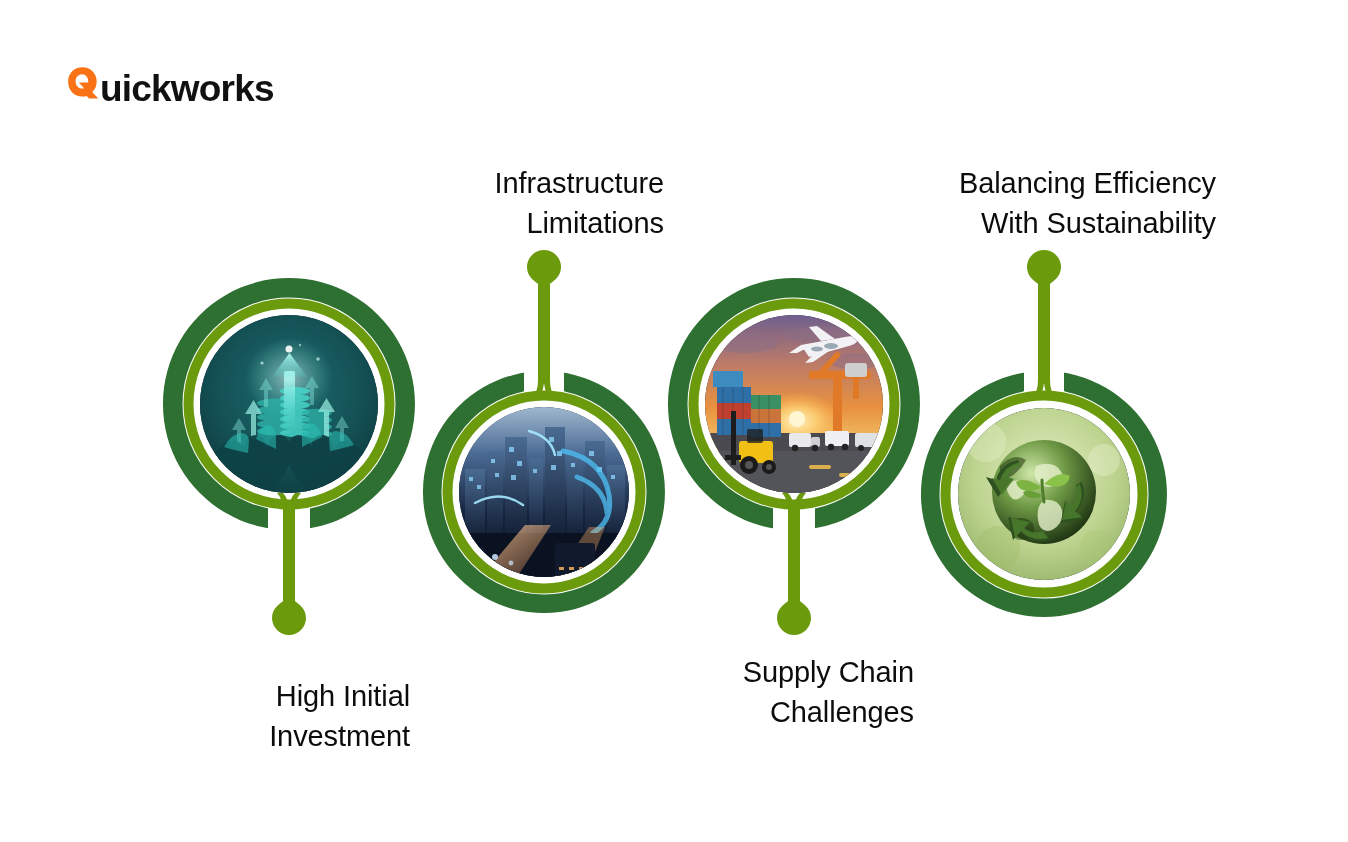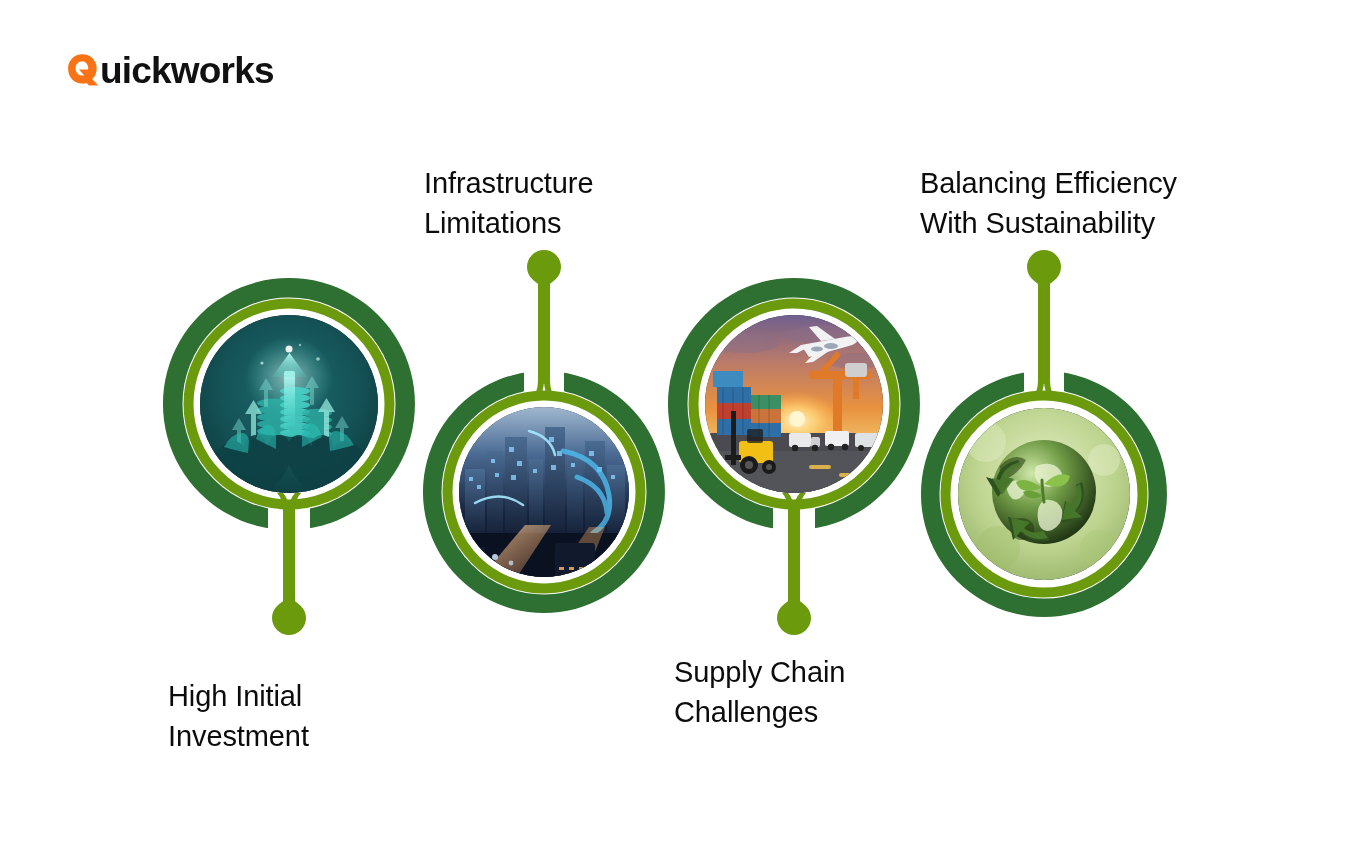--- a/index.html
+++ b/index.html
@@ -13,23 +13,23 @@
     position: relative;
     overflow: hidden;
     font-family: "Liberation Sans", sans-serif;
     -webkit-font-smoothing: antialiased;
   }
 
   
   #logo {
     position: absolute;
     left: 66px;
-    top: 52px;
+    top: 65px;
     display: flex;
-    align-items: flex-start;
+    align-items: flex-end;
     user-select: none;
   }
   #logo .logo-q {
     position: relative;
     width: 34px;
     height: 42px;
   }
   #logo .logo-q svg { display: block; }
   #logo .logo-rest {
     font-size: 37px;
@@ -63,21 +63,21 @@
     position: absolute;
     border-radius: 50%;
     overflow: hidden;
     background: #123;
   }
   .photo > svg { display: block; }
 
   
   .label {
     position: absolute;
-    text-align: left;
+    text-align: right;
     color: #0c0c0c;
     font-size: 29px;
     line-height: 1.38;
     font-weight: 400;
     letter-spacing: -0.1px;
     white-space: pre-line;
   }
 </style>
 </head>
 <body>

